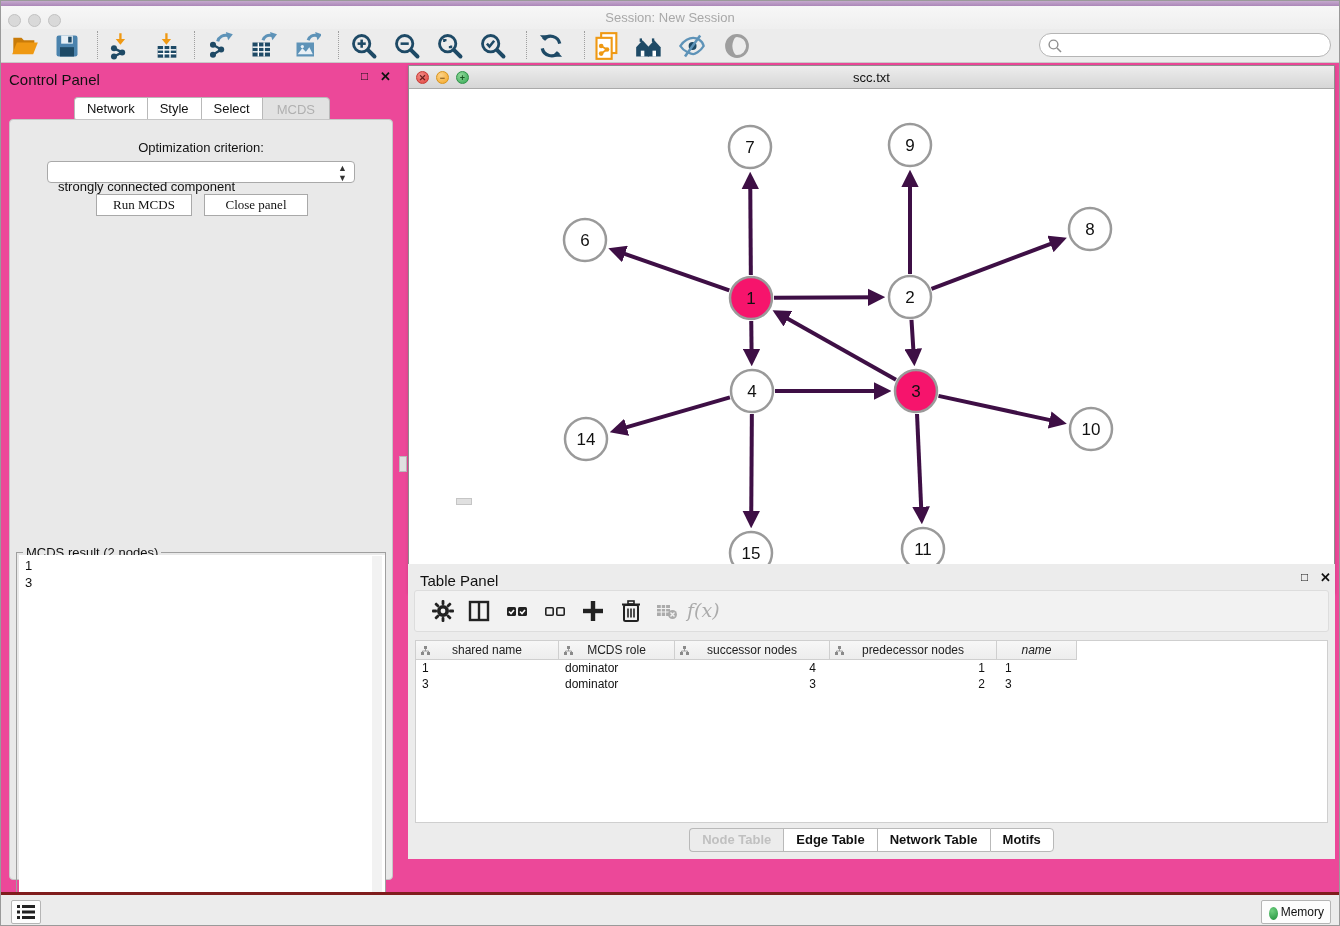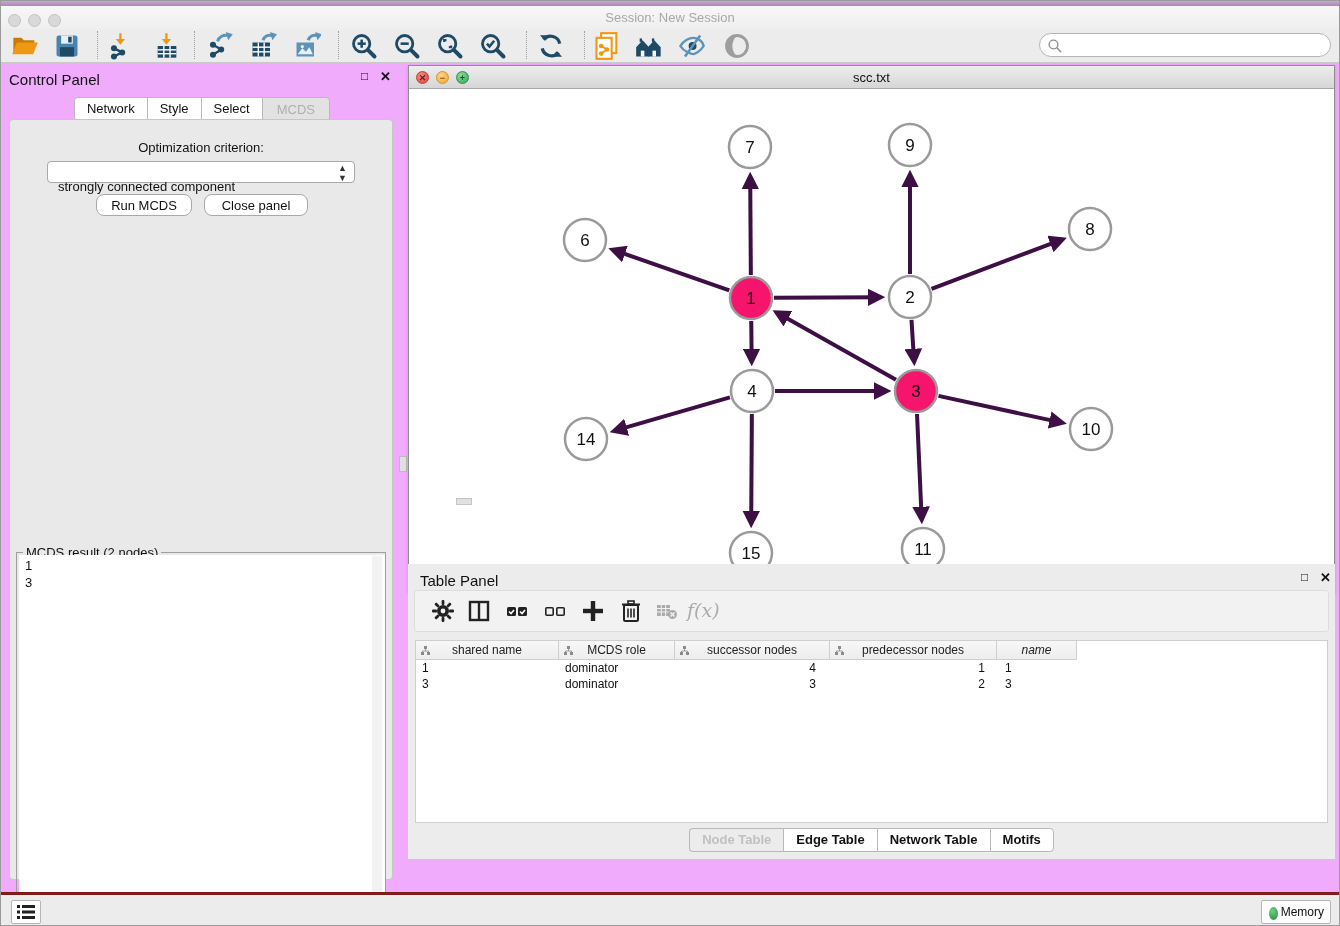--- a/index.html
+++ b/index.html
@@ -1,19 +1,19 @@
 <!DOCTYPE html>
 <html><head>
 <meta charset="utf-8">
 <style>
   * { margin:0; padding:0; box-sizing:border-box; }
   html,body { background:#d8d8d8; }
   .app {
     position:relative; width:1340px; height:926px;
-    background:#f0abfc; overflow:hidden;
+    background:#ec4899; overflow:hidden;
     font-family:"Liberation Sans", sans-serif;
     border:1px solid #9a9a9a;
   }
   
   .top-strip { position:absolute; left:0; top:0; width:100%; height:5px;
     background:linear-gradient(#c5a9ce,#ab87b8); }
   .titlebar { position:absolute; left:0; top:5px; width:100%; height:23px;
     background:linear-gradient(#f7f7f7,#efefef); }
   .traffic-inactive { position:absolute; top:8px; width:13px; height:13px;
     border-radius:50%; background:#d9d9d9; border:1px solid #c2c2c2; }
@@ -45,22 +45,22 @@
   .cp-body { position:absolute; left:8px; top:56px; width:384px; height:761px;
     background:#e9e9e9; border:1px solid #c6c6c6; border-radius:4px; }
   .opt-label { position:absolute; left:0; top:20px; width:100%; text-align:center;
     font-size:13px; color:#111; }
   .dropdown { position:absolute; left:37px; top:41px; width:308px; height:22px;
     background:#fff; border:1px solid #a9a9a9; border-radius:4px; cursor:pointer; }
   .dropdown .dd-text { position:absolute; left:10px; top:3px; font-size:13px; color:#111;margin-top:14px; }
   .dropdown .dd-arrows { position:absolute; right:7px; top:1px; font-size:9px;
     color:#333; line-height:10px; text-align:center; }
   .cp-btn { position:absolute; top:74px; height:22px; background:#fff;
-    border:1px solid #a9a9a9; border-radius:8px; font-size:13px; color:#111;
-    font-family:Liberation Sans, sans-serif; cursor:pointer; }
+    border:1px solid #a9a9a9; border-radius:0; font-size:13px; color:#111;
+    font-family:Liberation Serif, serif; cursor:pointer; }
   .mcds-group { position:absolute; left:6px; top:432px; width:370px; height:377px;
     border:1px solid #9f9f9f; }
   .mcds-legend { position:absolute; left:6px; top:-8px; background:#e9e9e9;
     padding:0 3px; font-size:13px; color:#111; }
   .mcds-text { position:absolute; left:2px; top:2px; width:366px; height:373px;
     background:#fff; font-size:13px; color:#111; line-height:17px;
     padding:2px 0 0 6px; white-space:pre; overflow:hidden; }
   .mcds-scroll { position:absolute; right:3px; top:3px; width:10px; height:371px;
     background:#f2f2f2; }
   .v-splitter-handle { position:absolute; left:398px; top:455px; width:8px; height:16px;

